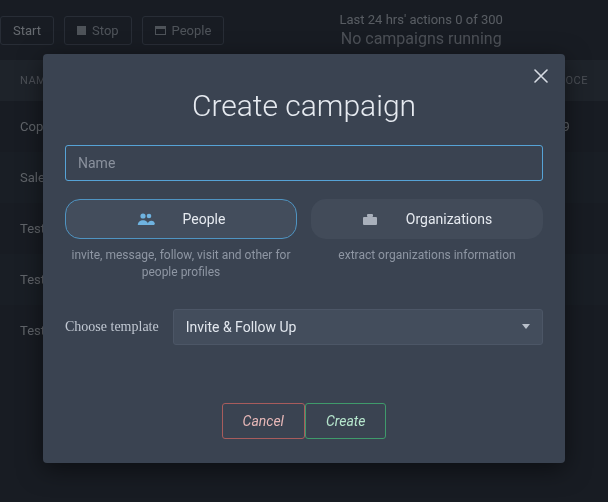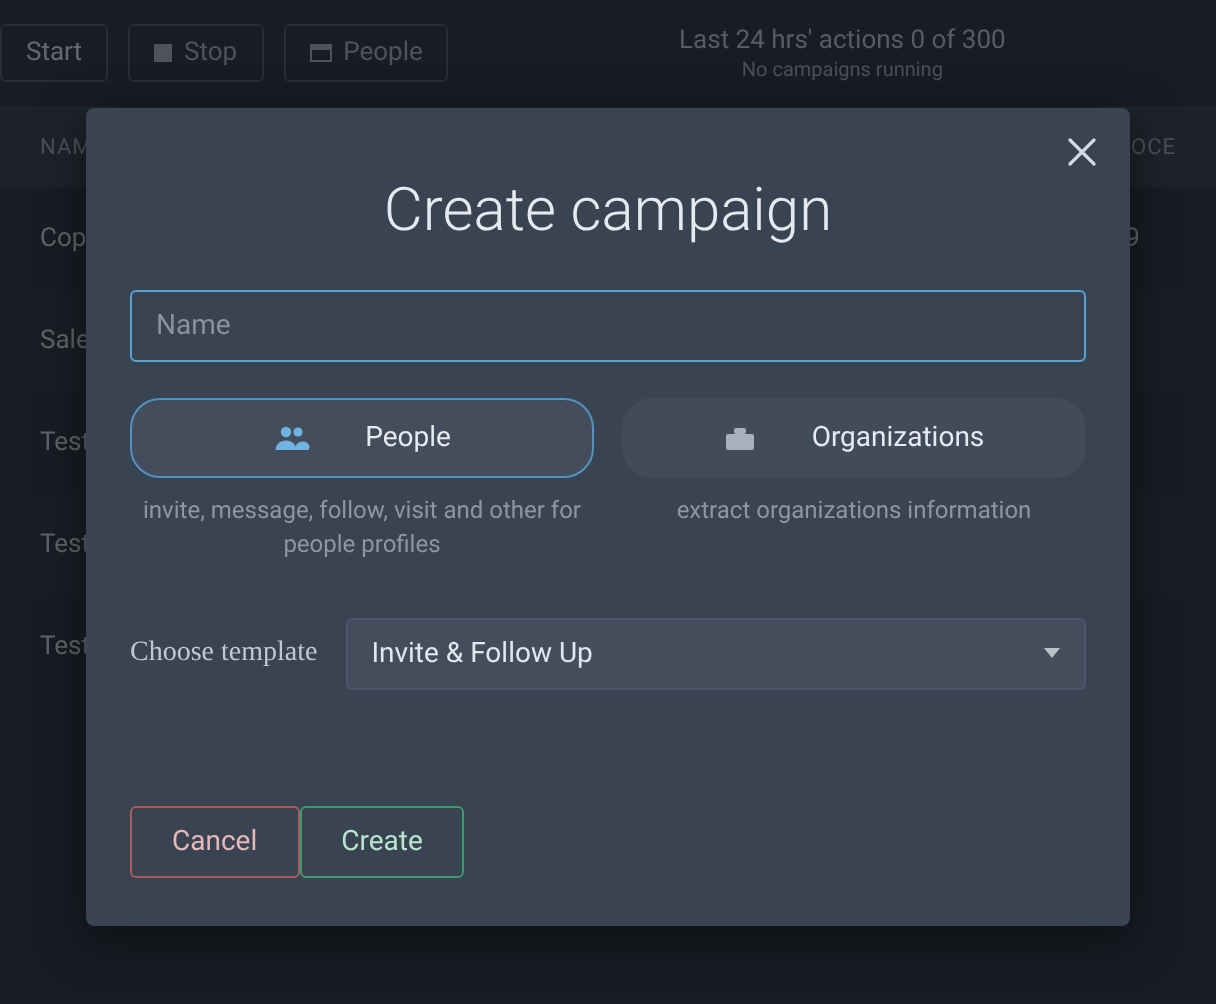--- a/index.html
+++ b/index.html
@@ -24,21 +24,21 @@
       border-radius: 3px;
       padding: 6px 12px;
       color: #8f97a3;
       display: flex;
       align-items: center;
       gap: 6px;
       background: transparent;
     }
     .bg-btn.start { color: #b9c0ca; }
     .bg-status { margin-left: auto; text-align: left; color: #a0a8b3; display: flex; flex-direction: column; align-items: center; flex: 1; }
-    .bg-status .line2 { font-size: 10px; color: #8a919d; margin-top: 2px;}
+    .bg-status .line2 { font-size: 16px; color: #8a919d; margin-top: 2px;}
     .bg-table-header {
       background: #38414e;
       color: #8a919d;
       font-size: 11px;
       letter-spacing: 0.5px;
       padding: 14px 20px;
       display: flex;
     }
     .bg-table-header .col-name { flex: 1; }
     .bg-rows .row {
@@ -148,22 +148,23 @@
       cursor: pointer;
     }
     .template-select .caret {
       width: 0; height: 0;
       border-left: 4px solid transparent;
       border-right: 4px solid transparent;
       border-top: 5px solid #b9c0ca;
     }
     .modal-actions {
       display: flex;
-      justify-content: flex-start;
+      justify-content: center;
       margin-top: 58px;
+      font-style: italic;
     }
     .btn {
       border-radius: 3px;
       padding: 9px 20px;
       font-size: 14px;
       background: transparent;
       cursor: pointer;
     }
     .btn-cancel { border: 1px solid #a85c5c; color: #e7b8b8; }
     .btn-create { border: 1px solid #3f9a6b; color: #b6e6cd; }

